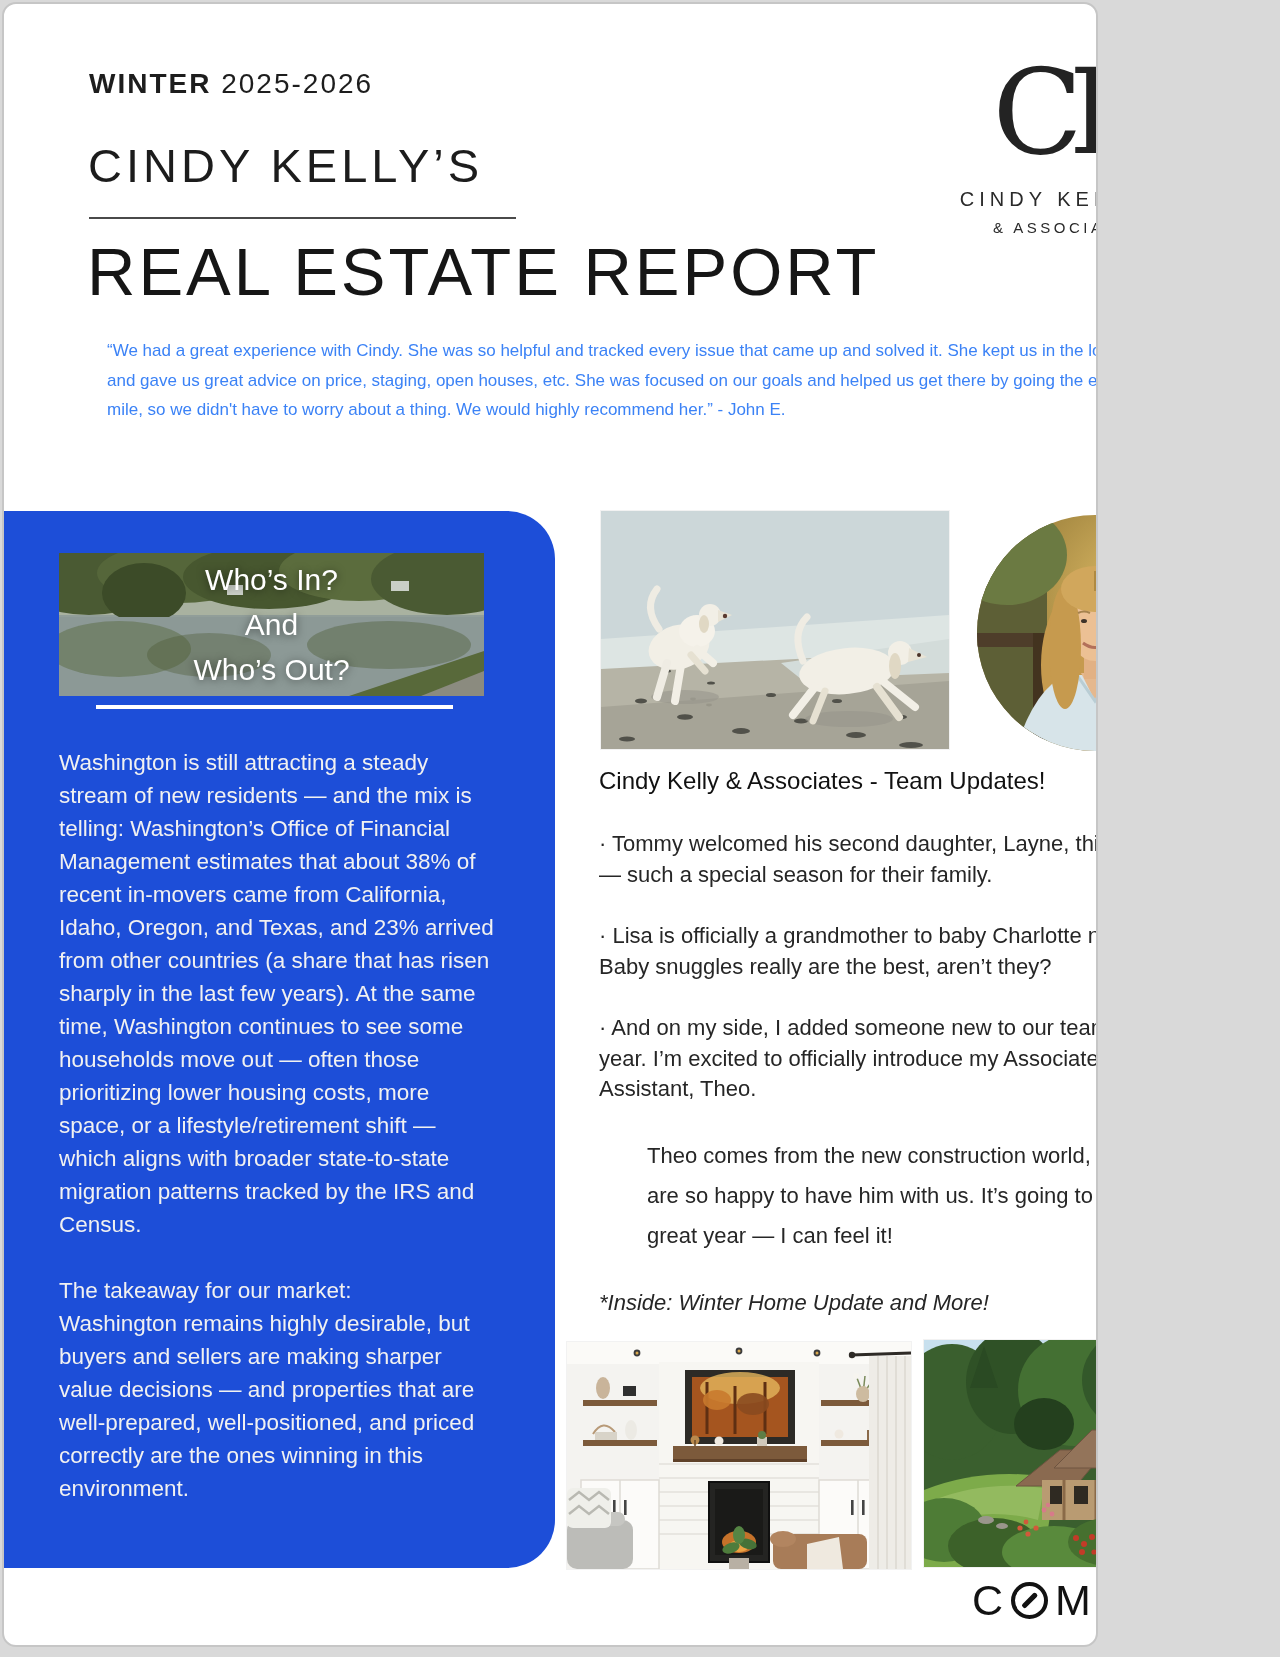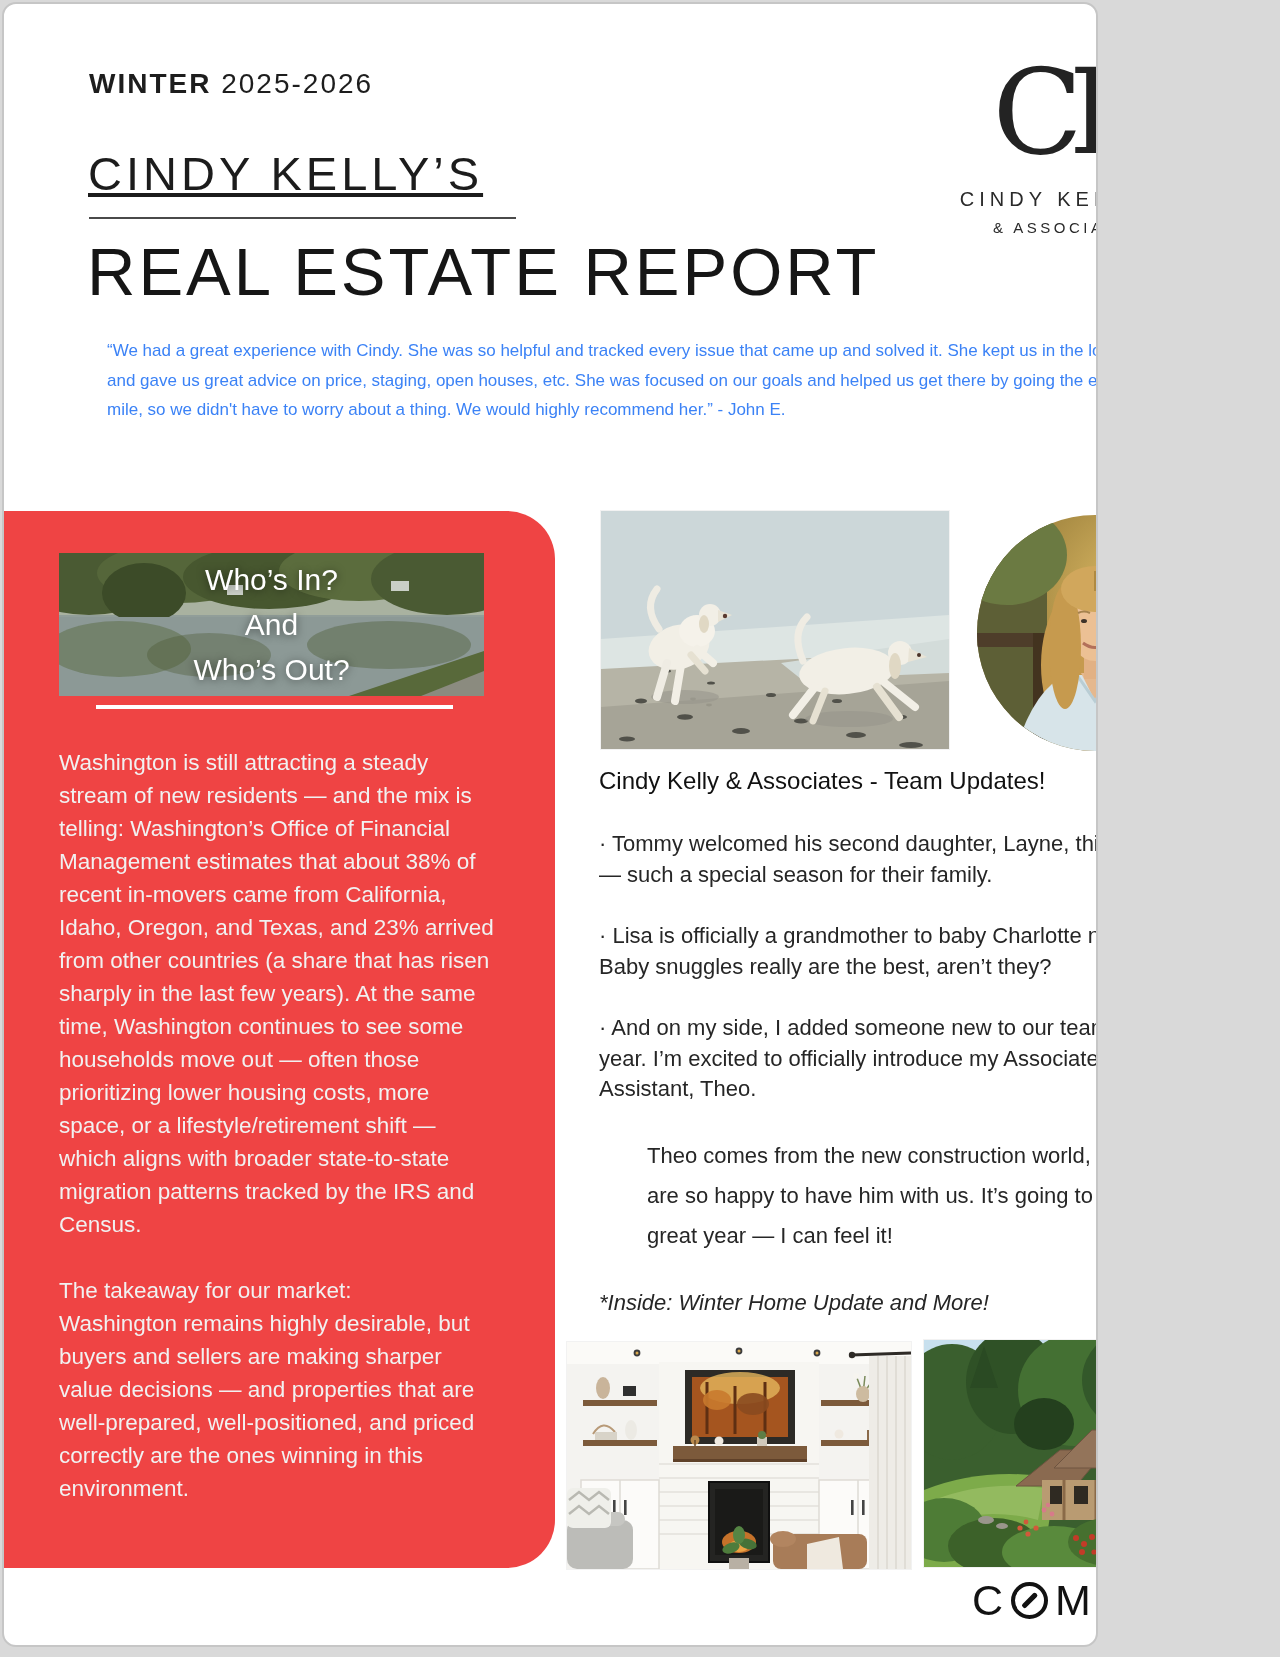--- a/index.html
+++ b/index.html
@@ -15,32 +15,32 @@
     position:absolute; left:2px; top:2px;
     width:1096px; height:1645px;
     background:#ffffff;
     border:2px solid #c6c6c6;
     border-radius:14px;
     overflow:hidden;
   }
   
   .season-line { position:absolute; left:85px; top:64px; font-size:28px; letter-spacing:2px; color:#1d1d1d; }
   .season-line .b { font-weight:700; }
-  .owner-line { position:absolute; left:84px; top:142px; font-size:47px; font-weight:300; letter-spacing:4px; color:#1c1c1c;text-decoration:underline; }
+  .owner-line { position:absolute; left:84px; top:134px; font-size:47px; font-weight:300; letter-spacing:4px; color:#1c1c1c; }
   .title-rule { position:absolute; left:85px; top:213px; width:427px; height:2px; background:#4a4a4a; }
   .report-line { position:absolute; left:83px; top:229px; font-size:67px; font-weight:300; letter-spacing:3px; color:#161616; }
   
   .brand { position:absolute; left:899px; top:44px; width:240px; text-align:right; color:#232323; }
   .brand .monogram { font-family:"DejaVu Serif", serif; font-size:118px; line-height:128px; letter-spacing:-14px; font-weight:400; }
   .brand .name { font-size:20px; letter-spacing:5px; margin-top:12px; color:#2a2a2a; }
   .brand .tagline { font-size:15px; letter-spacing:3.5px; margin-top:8px; color:#2a2a2a; }
   
   .testimonial { position:absolute; left:103px; top:332px; width:1028px; font-size:17px; line-height:29.5px; color:#3b82f6; }
   
-  .panel { position:absolute; left:0; top:507px; width:551px; height:1057px; background:#ef4444; border-radius:0 48px 48px 0; }
+  .panel { position:absolute; left:0; top:507px; width:551px; height:1057px; background:#1d4ed8; border-radius:0 48px 48px 0; }
   .lake { position:absolute; left:55px; top:42px; width:425px; height:143px; overflow:hidden; }
   .lake svg { position:absolute; inset:0; }
   .lake-headline { position:absolute; inset:0; display:flex; flex-direction:column; justify-content:space-around; align-items:center; padding:4px 0; color:#ffffff; font-size:30px; text-shadow:0 1px 8px rgba(0,0,0,.55); }
   .panel-rule { position:absolute; left:92px; top:194px; width:357px; height:4px; background:#ffffff; }
   .panel-copy { position:absolute; left:55px; top:235px; width:440px; color:#f1f1f1; font-size:22.5px; line-height:33px; }
   .panel-copy p + p { margin-top:33px; }
   
   .dogs-photo { position:absolute; left:597px; top:507px; width:348px; height:238px; overflow:hidden; box-shadow:0 0 0 1px rgba(0,0,0,.05); }
   .portrait { position:absolute; left:973px; top:511px; width:236px; height:236px; border-radius:50%; overflow:hidden; }
   .team-col { position:absolute; left:595px; top:763px; width:575px; color:#262626; }

